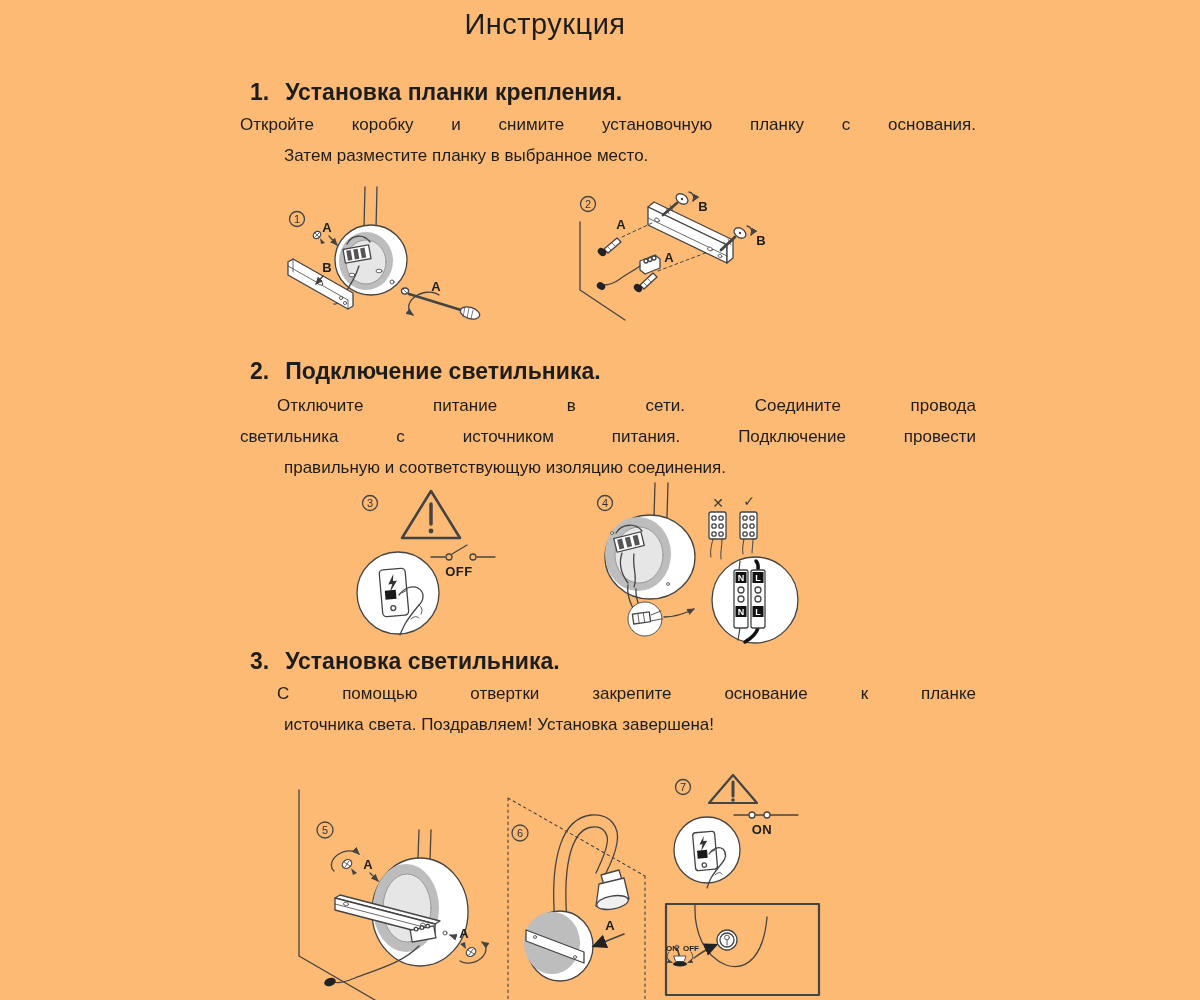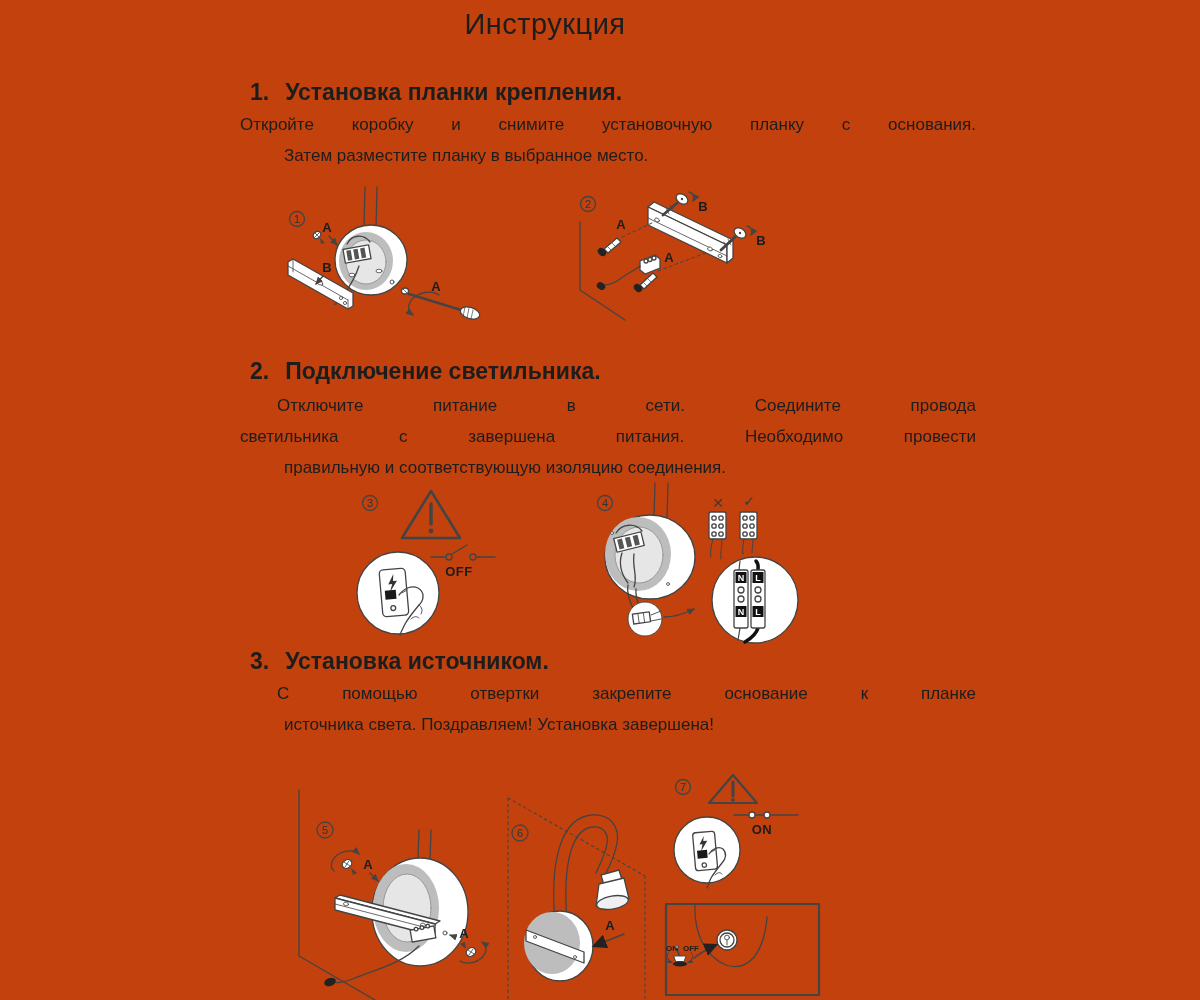--- a/index.html
+++ b/index.html
@@ -1,19 +1,19 @@
 <!DOCTYPE html>
 <html><head>
 <meta charset="utf-8">
 <style>
   * { margin:0; padding:0; box-sizing:border-box; }
   html,body { background:#ffffff; }
   .page {
     position:relative; width:1200px; height:1000px; margin:0 auto;
-    background:#c2410c; overflow:hidden;
+    background:#fdba74; overflow:hidden;
     font-family:"Liberation Sans", sans-serif; color:#1d1d1d;
   }
   .title {
     position:absolute; top:8px; left:150px; width:790px;
     text-align:center; font-size:29px; font-weight:400; letter-spacing:0.5px;
   }
   .heading {
     position:absolute; left:250px; font-size:23px; font-weight:700; white-space:nowrap;text-align:right;
   }
   .heading .htxt { margin-left:16px; }
@@ -163,21 +163,21 @@
         <ellipse cx="41" cy="104" rx="4.5" ry="3.5" transform="rotate(35 41 104)" fill="#222" stroke="none"></ellipse>
       </g>
     </g>
   </svg>
 
   <div class="heading" style="top:358px">
     <span>2.</span><span class="htxt">Подключение светильника.</span>
   </div>
   <div class="para" style="top:390px">
     <div class="bline indent">Отключите питание в сети. Соедините провода</div>
-    <div class="bline">светильника с завершена питания. Необходимо провести</div>
+    <div class="bline">светильника с источником питания. Подключение провести</div>
     <div class="bline last">правильную и соответствующую изоляцию соединения.</div>
   </div>
 
   <svg class="fig" style="left:353px;top:483px" width="215" height="168" viewBox="0 0 215 168">
     <g stroke="#444" stroke-width="1.3" fill="none" stroke-linecap="round" stroke-linejoin="round">
       <g>
         <circle cx="17" cy="20" r="7.5"></circle>
         <text class="fignum" x="17" y="23.5">3</text>
       </g>
       <g>
@@ -283,21 +283,21 @@
         <text class="term" x="170" y="133.5">L</text>
         <circle cx="153" cy="109" r="3"></circle>
           <circle cx="153" cy="118" r="3"></circle>
         <circle cx="170" cy="109" r="3"></circle>
           <circle cx="170" cy="118" r="3"></circle>
       </g>
     </g>
   </svg>
 
   <div class="heading" style="top:648px">
-    <span>3.</span><span class="htxt">Установка источником.</span>
+    <span>3.</span><span class="htxt">Установка светильника.</span>
   </div>
   <div class="para" style="top:678px">
     <div class="bline indent">С помощью отвертки закрепите основание к планке</div>
     <div class="bline last">источника света. Поздравляем! Установка завершена!</div>
   </div>
 
   <svg class="fig" style="left:283px;top:788px" width="210" height="212" viewBox="0 0 210 212">
     <g stroke="#444" stroke-width="1.3" fill="none" stroke-linecap="round" stroke-linejoin="round">
       <g>
         <circle cx="42" cy="42" r="8"></circle>

